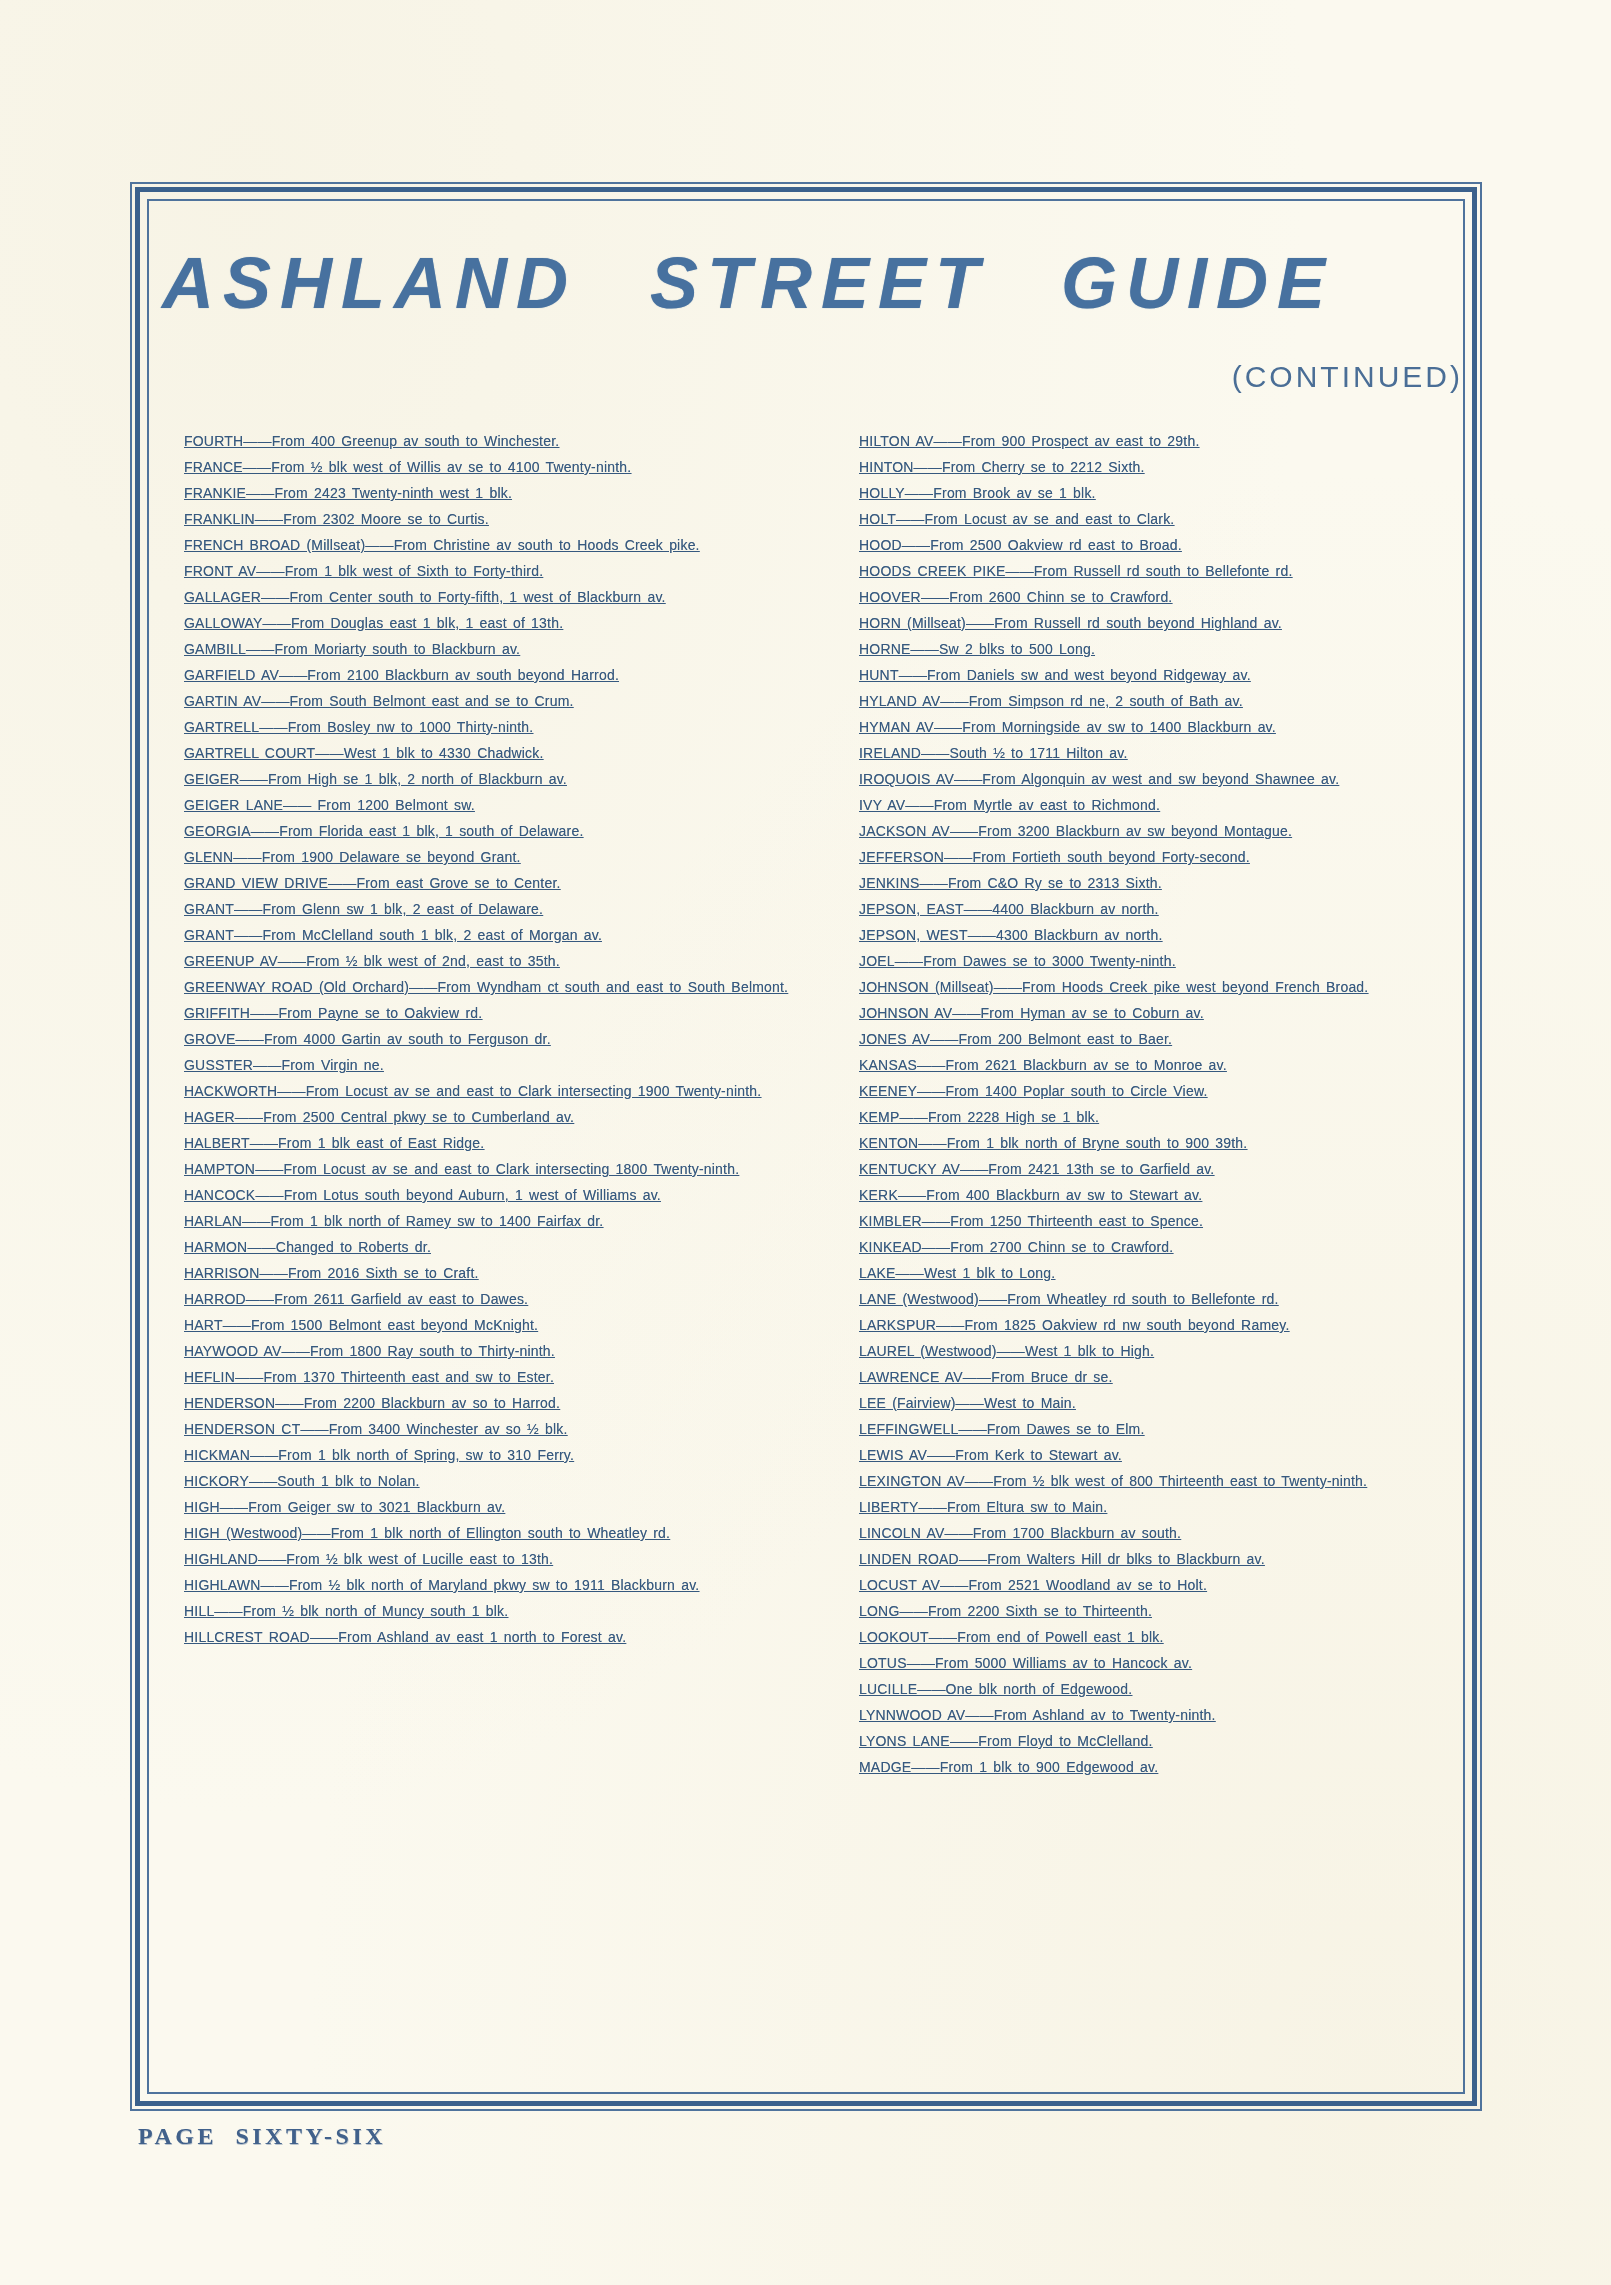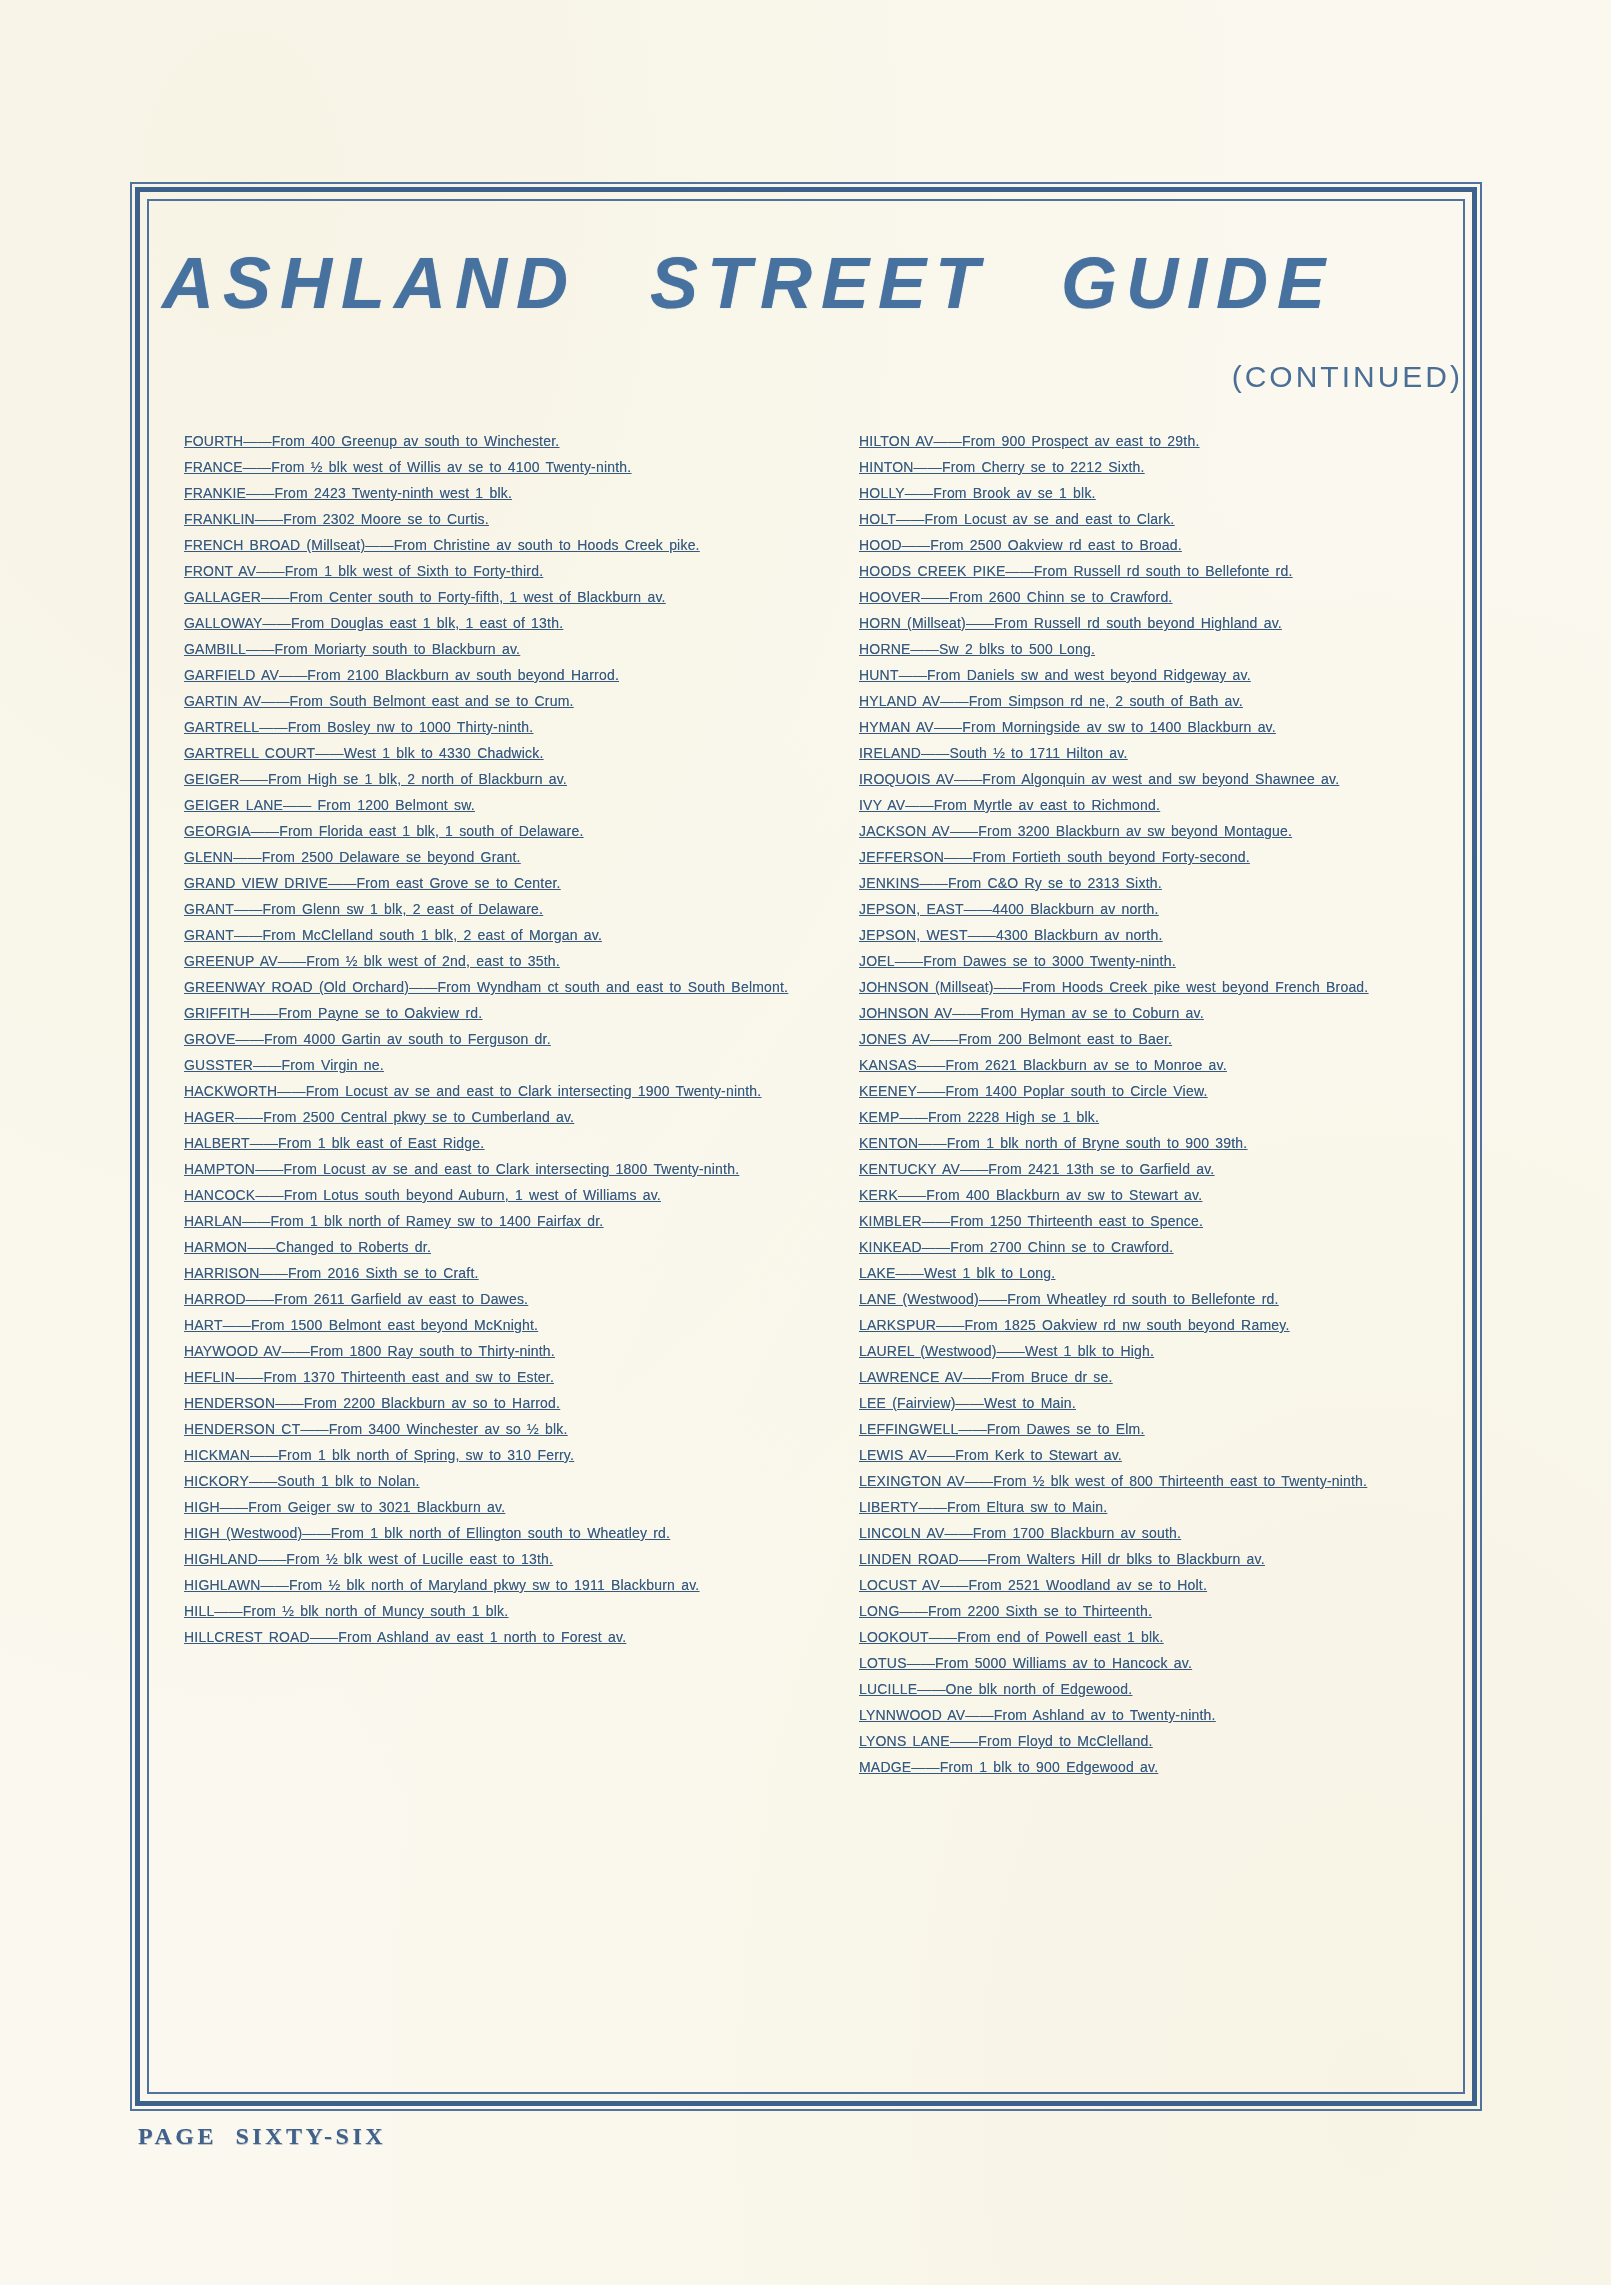--- a/index.html
+++ b/index.html
@@ -77,21 +77,21 @@
             <p class="entry">GALLAGER——From Center south to Forty-fifth, 1 west of Blackburn av.</p>
             <p class="entry">GALLOWAY——From Douglas east 1 blk, 1 east of 13th.</p>
             <p class="entry">GAMBILL——From Moriarty south to Blackburn av.</p>
             <p class="entry">GARFIELD AV——From 2100 Blackburn av south beyond Harrod.</p>
             <p class="entry">GARTIN AV——From South Belmont east and se to Crum.</p>
             <p class="entry">GARTRELL——From Bosley nw to 1000 Thirty-ninth.</p>
             <p class="entry">GARTRELL COURT——West 1 blk to 4330 Chadwick.</p>
             <p class="entry">GEIGER——From High se 1 blk, 2 north of Blackburn av.</p>
             <p class="entry">GEIGER LANE—— From 1200 Belmont sw.</p>
             <p class="entry">GEORGIA——From Florida east 1 blk, 1 south of Delaware.</p>
-            <p class="entry">GLENN——From 2500 Delaware se beyond Grant.</p>
+            <p class="entry">GLENN——From 1900 Delaware se beyond Grant.</p>
             <p class="entry">GRAND VIEW DRIVE——From east Grove se to Center.</p>
             <p class="entry">GRANT——From Glenn sw 1 blk, 2 east of Delaware.</p>
             <p class="entry">GRANT——From McClelland south 1 blk, 2 east of Mor­gan av.</p>
             <p class="entry">GREENUP AV——From ½ blk west of 2nd, east to 35th.</p>
             <p class="entry">GREENWAY ROAD (Old Orchard)——From Wyndham ct south and east to South Belmont.</p>
             <p class="entry">GRIFFITH——From Payne se to Oakview rd.</p>
             <p class="entry">GROVE——From 4000 Gartin av south to Ferguson dr.</p>
             <p class="entry">GUSSTER——From Virgin ne.</p>
             <p class="entry">HACKWORTH——From Locust av se and east to Clark intersecting 1900 Twenty-ninth.</p>
             <p class="entry">HAGER——From 2500 Central pkwy se to Cumberland av.</p>

